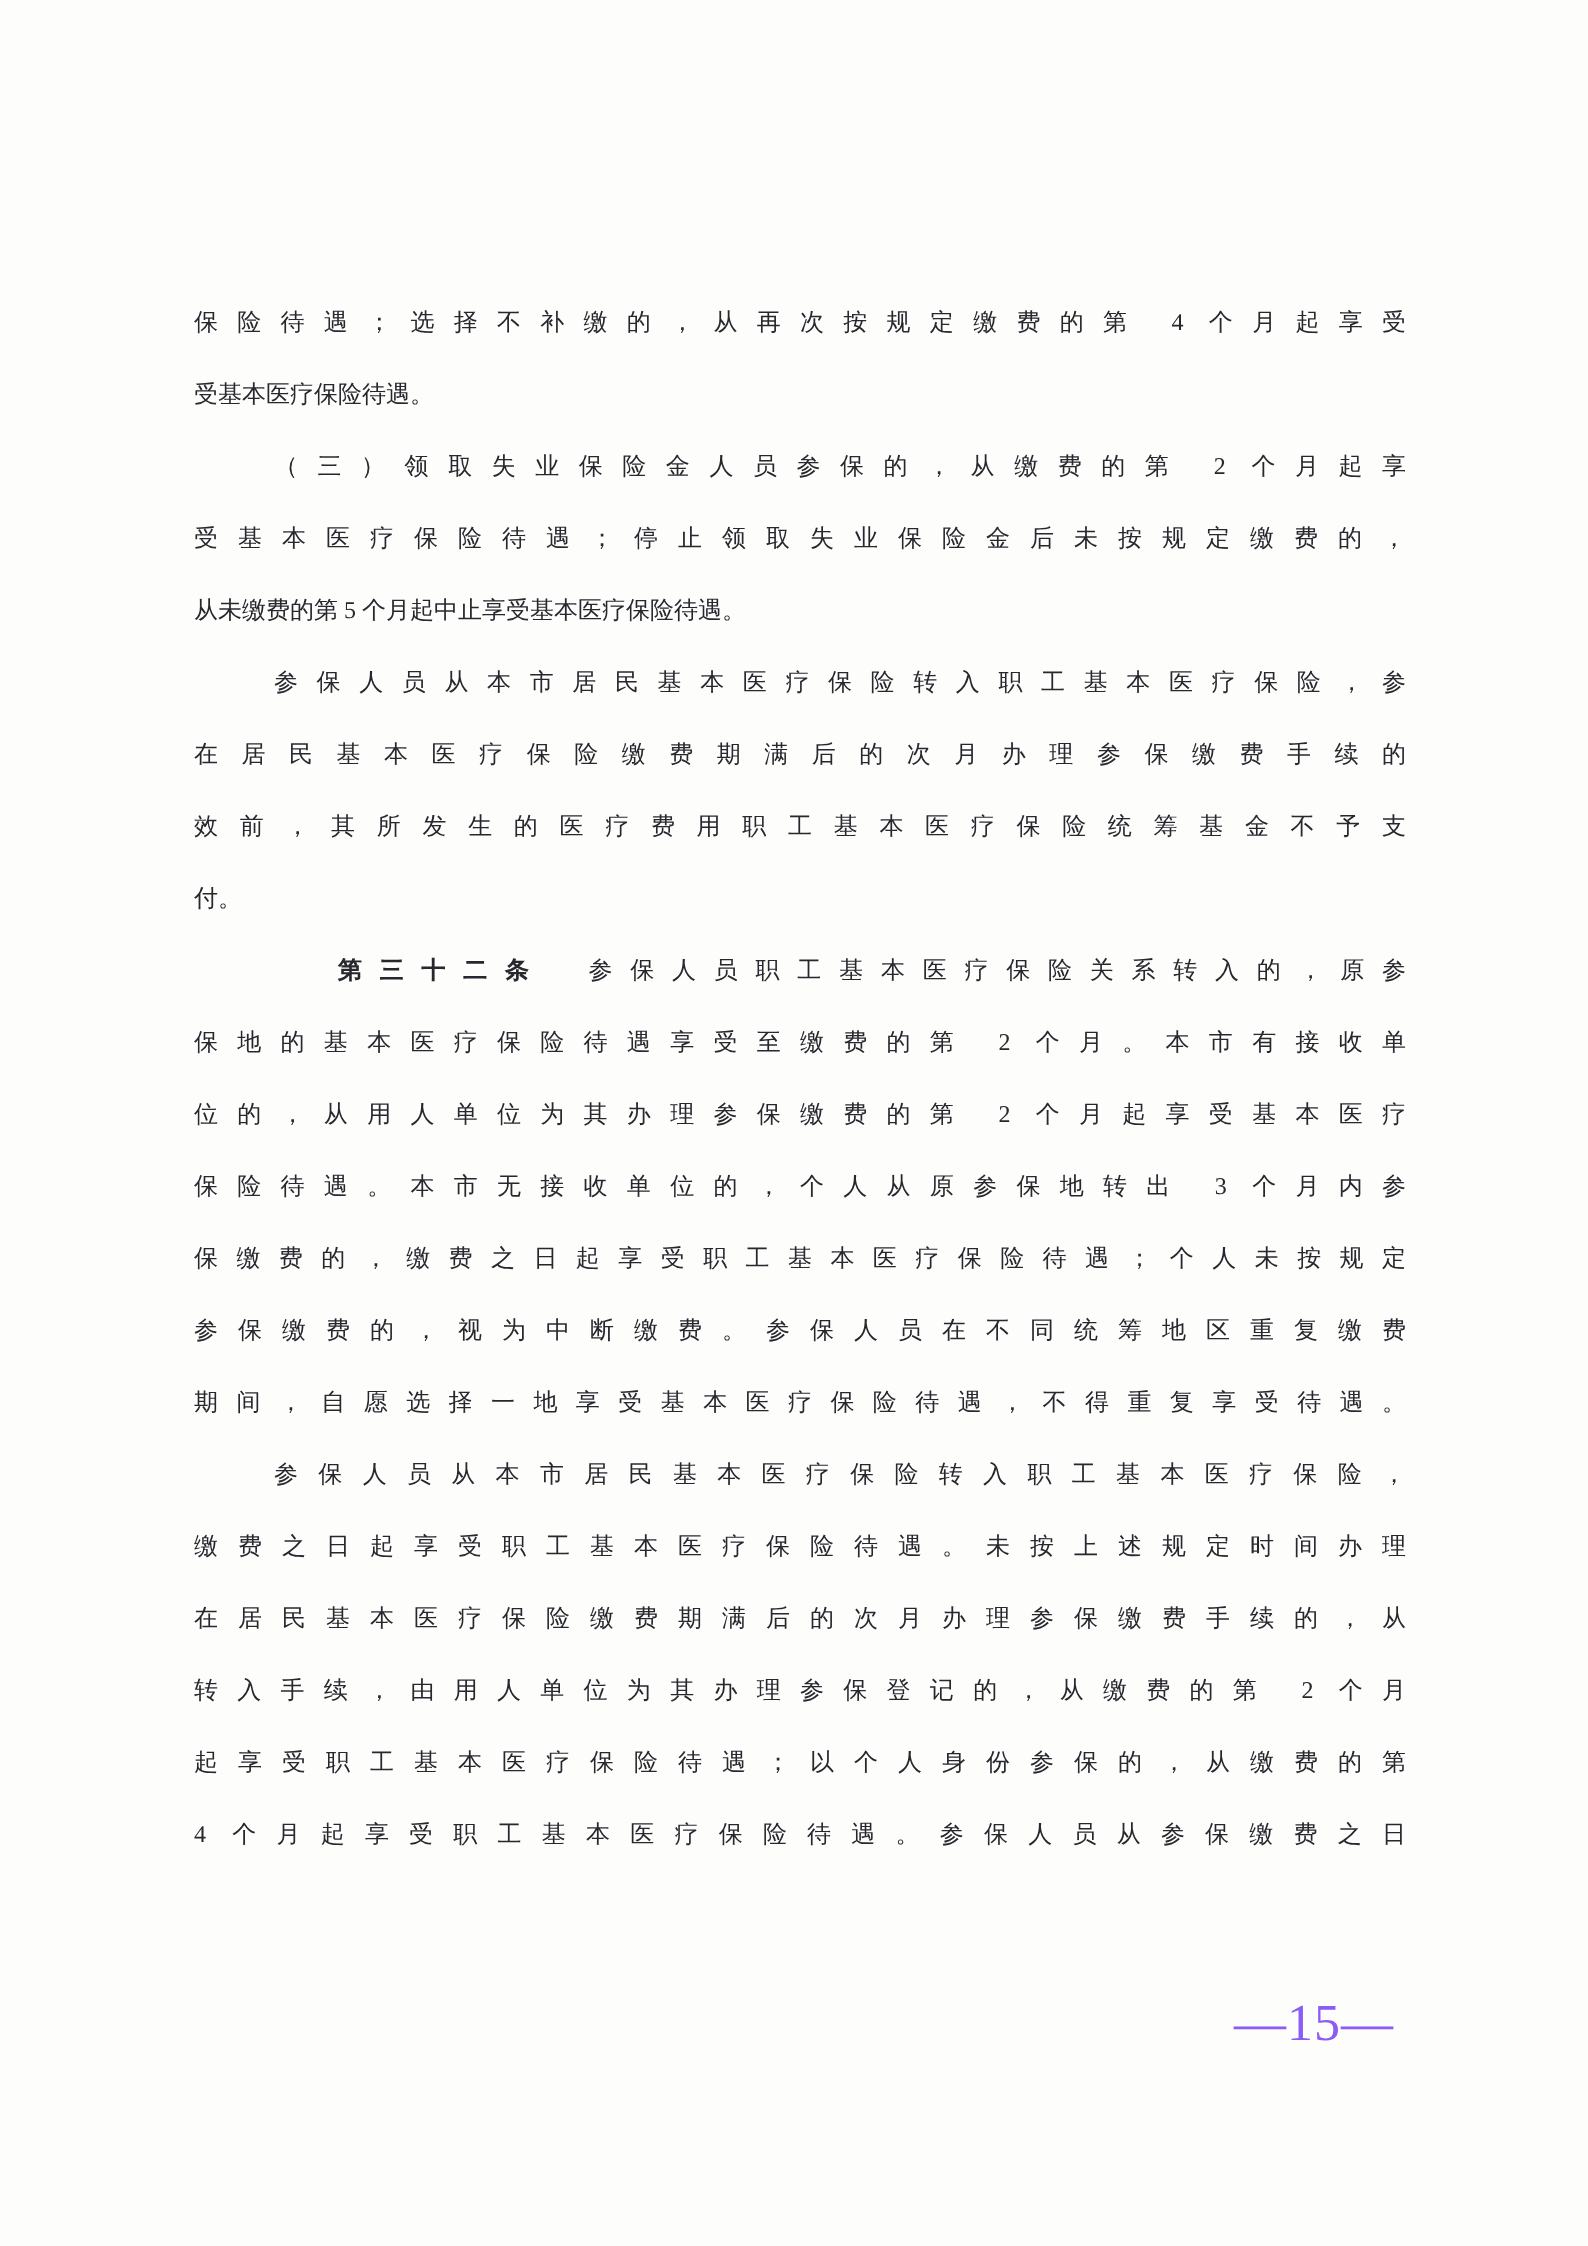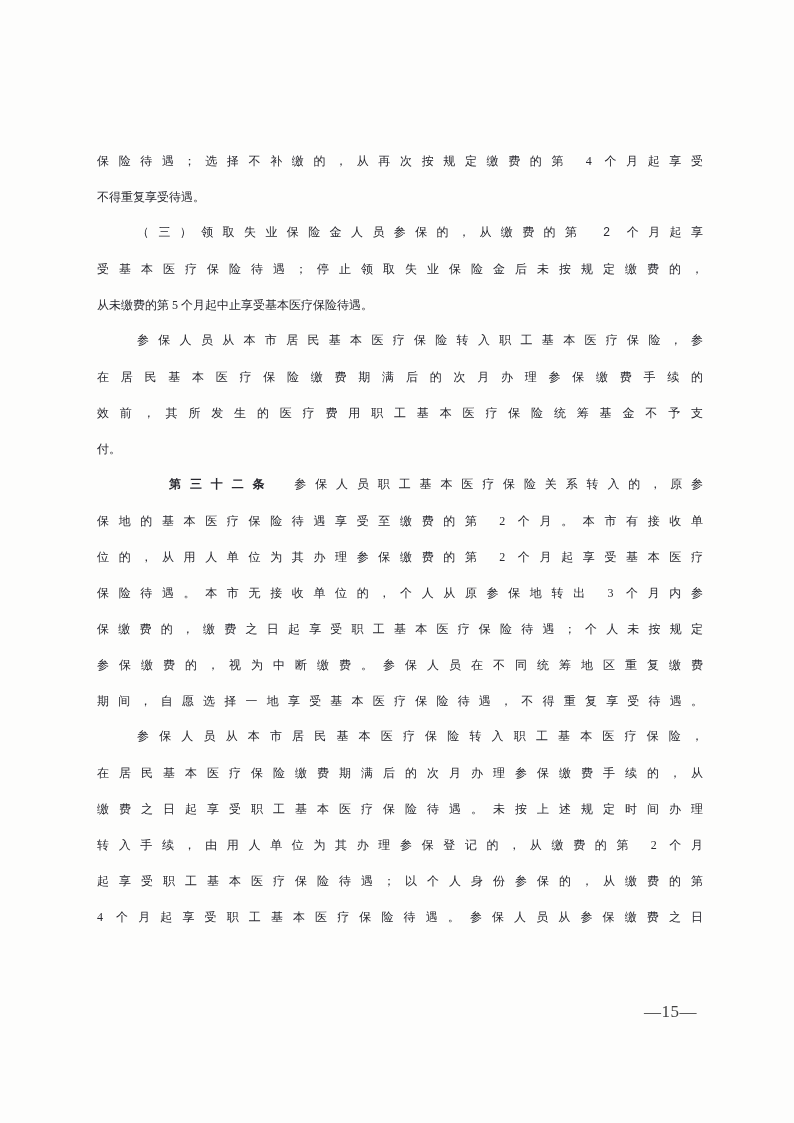--- a/index.html
+++ b/index.html
@@ -27,40 +27,40 @@
   .line {
     font-size: 12px;
     line-height: 36px;
     height: 36px;
     overflow: hidden;
     text-align: justify;
     text-align-last: left;
     white-space: normal;
   }
   .line.flush { text-align-last: justify; }
-  .paragraph.indented .line:first-child { text-indent: 40px; font-family: Liberation Mono, monospace; }
+  .paragraph.indented .line:first-child { text-indent: 40px; }
   .bold { font-weight: bold; margin-left: 32px; }
   .page-number {
     position: absolute;
     top: 1000px;
     right: 97px;
-    font-size: 17px;
+    font-size: 26px;
     line-height: 24px;
-    color: #404040;
+    color: #8b5cf6;
     letter-spacing: 0.5px;
   }
 </style>
 </head>
 <body>
 
 <div class="page">
   <main class="text-block">
       <div class="paragraph">
         <div class="line flush">保险待遇；选择不补缴的，从再次按规定缴费的第 4 个月起享受</div>
-        <div class="line">不得重复享受待遇。</div>
+        <div class="line">受基本医疗保险待遇。</div>
       </div>
       <div class="paragraph indented">
         <div class="line flush">（三）领取失业保险金人员参保的，从缴费的第 2 个月起享</div>
         <div class="line flush">受基本医疗保险待遇；停止领取失业保险金后未按规定缴费的，</div>
         <div class="line">从未缴费的第 5 个月起中止享受基本医疗保险待遇。</div>
       </div>
       <div class="paragraph indented">
         <div class="line flush">参保人员从本市居民基本医疗保险转入职工基本医疗保险，参</div>
         <div class="line flush">在居民基本医疗保险缴费期满后的次月办理参保缴费手续的</div>
         <div class="line flush">效前，其所发生的医疗费用职工基本医疗保险统筹基金不予支</div>
@@ -70,21 +70,21 @@
         <div class="line flush"><span class="bold">第三十二条</span><span class="">　参保人员职工基本医疗保险关系转入的，原参</span></div>
         <div class="line flush">保地的基本医疗保险待遇享受至缴费的第 2 个月。本市有接收单</div>
         <div class="line flush">位的，从用人单位为其办理参保缴费的第 2 个月起享受基本医疗</div>
         <div class="line flush">保险待遇。本市无接收单位的，个人从原参保地转出 3 个月内参</div>
         <div class="line flush">保缴费的，缴费之日起享受职工基本医疗保险待遇；个人未按规定</div>
         <div class="line flush">参保缴费的，视为中断缴费。参保人员在不同统筹地区重复缴费</div>
         <div class="line flush">期间，自愿选择一地享受基本医疗保险待遇，不得重复享受待遇。</div>
       </div>
       <div class="paragraph indented">
         <div class="line flush">参保人员从本市居民基本医疗保险转入职工基本医疗保险，</div>
+        <div class="line flush">缴费之日起享受职工基本医疗保险待遇。未按上述规定时间办理</div>
         <div class="line flush">在居民基本医疗保险缴费期满后的次月办理参保缴费手续的，从</div>
-        <div class="line flush">缴费之日起享受职工基本医疗保险待遇。未按上述规定时间办理</div>
         <div class="line flush">转入手续，由用人单位为其办理参保登记的，从缴费的第 2 个月</div>
         <div class="line flush">起享受职工基本医疗保险待遇；以个人身份参保的，从缴费的第</div>
         <div class="line flush">4 个月起享受职工基本医疗保险待遇。参保人员从参保缴费之日</div>
       </div>
     </main>
   <div class="page-number">—15—</div>
 </div>
 
 </body></html>

